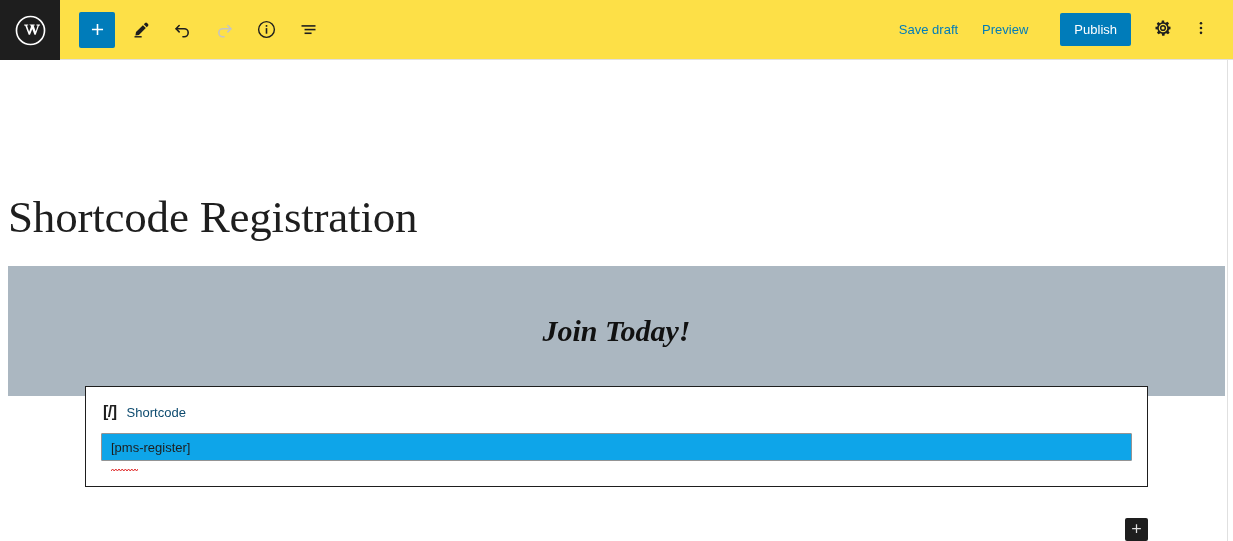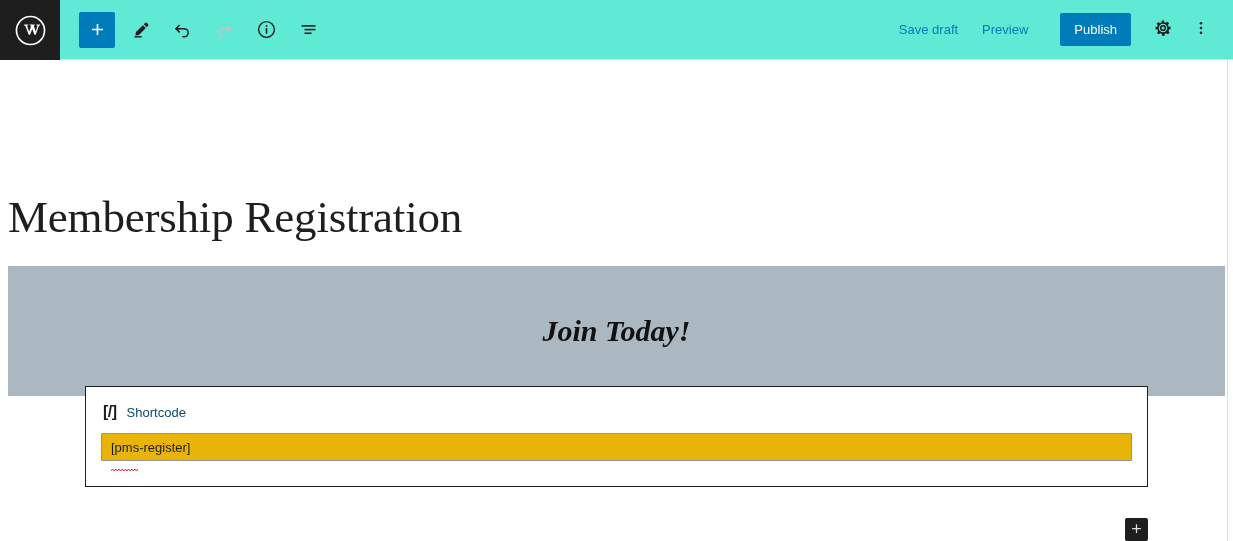--- a/index.html
+++ b/index.html
@@ -12,21 +12,21 @@
     height: 541px;
     background: #ffffff;
     font-family: "Liberation Sans", sans-serif;
     overflow: hidden;
   }
 
   
   .editor-header {
     position: relative;
     height: 60px;
-    background: #5eead4;
+    background: #fde047;
     border-bottom: 1px solid #e0e0e0;
     display: flex;
     align-items: stretch;
   }
 
   .wp-logo {
     width: 60px;
     height: 60px;
     min-width: 60px;
     background: #1e1e1e;
@@ -186,21 +186,21 @@
     color: #0c4a6e;
     font-family: "Liberation Sans", sans-serif;
   }
   .shortcode-input {
     display: block;
     margin: 13px auto 0 auto;
     width: 1031px;
     height: 28px;
     border: 1px solid #949494;
     border-radius: 1px;
-    background: #eab308;
+    background: #0ea5e9;
     font-size: 13px;
     font-family: "Liberation Sans", sans-serif;
     color: #1e1e1e;
     padding: 0 9px;
     outline: none;
   }
   
   .input-wrap { position: relative; }
   .spell-squiggle {
     position: absolute;
@@ -323,21 +323,21 @@
           <circle cx="12" cy="12" r="1.55" fill="#1e1e1e"></circle>
           <circle cx="12" cy="17.8" r="1.55" fill="#1e1e1e"></circle>
         </svg>
       </span>
     </button>
   </div>
 </div>
 
 <div class="editor-canvas">
 
-  <h1 class="post-title">Membership Registration</h1>
+  <h1 class="post-title">Shortcode Registration</h1>
 
   <div class="banner-block">
     <p class="banner-text">Join Today!</p>
   </div>
 
   <div class="shortcode-block">
     <div class="shortcode-header">
       <span class="shortcode-icon">[/]</span>
       <span class="shortcode-label">Shortcode</span>
     </div>

